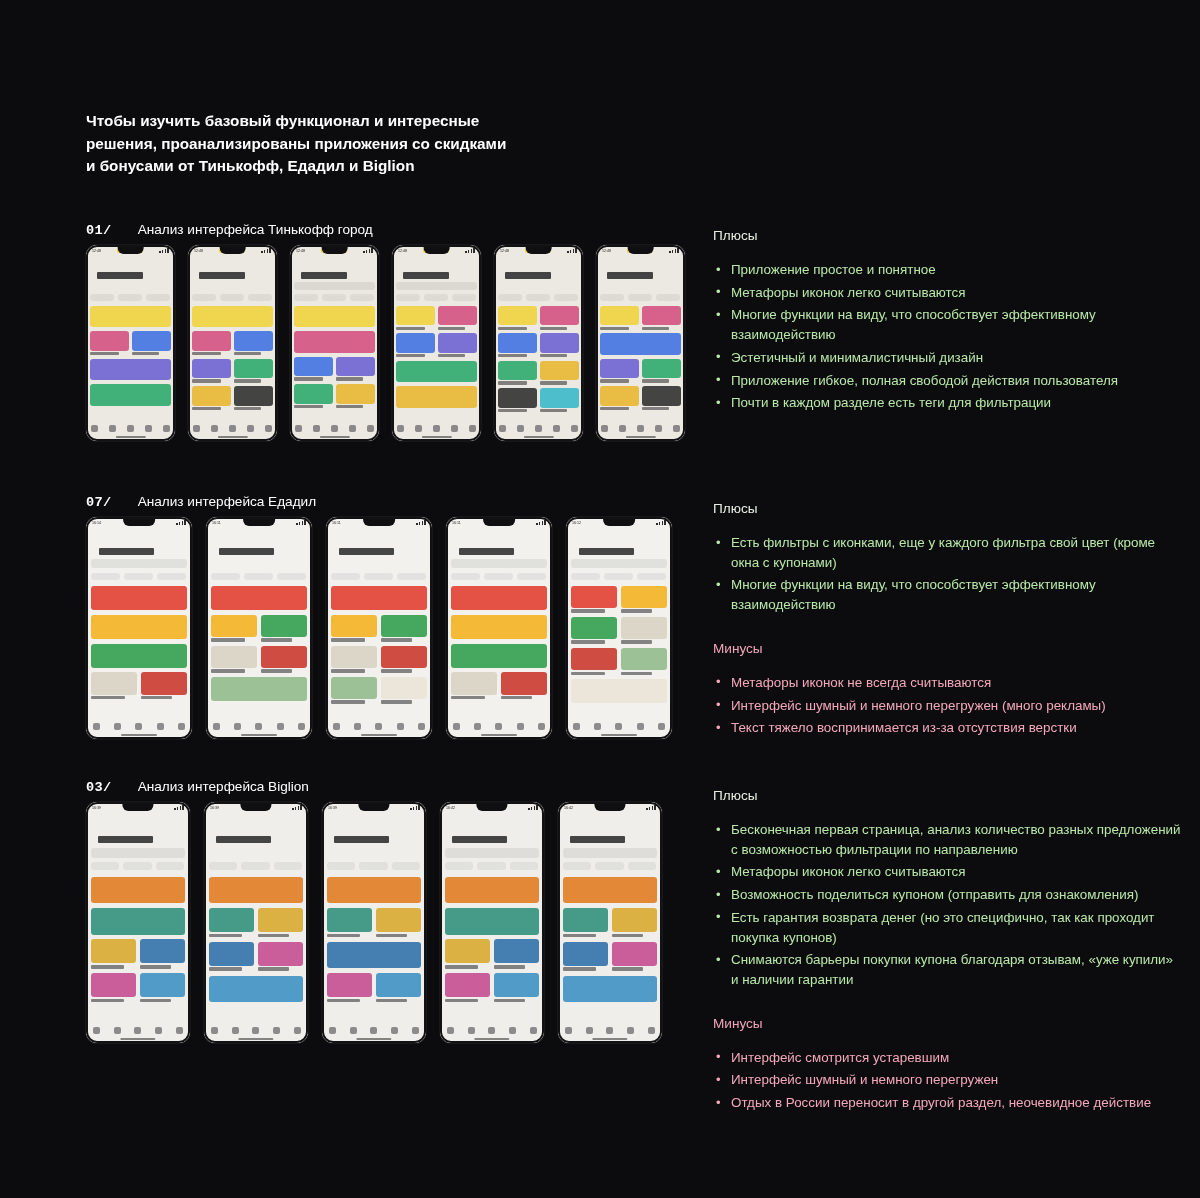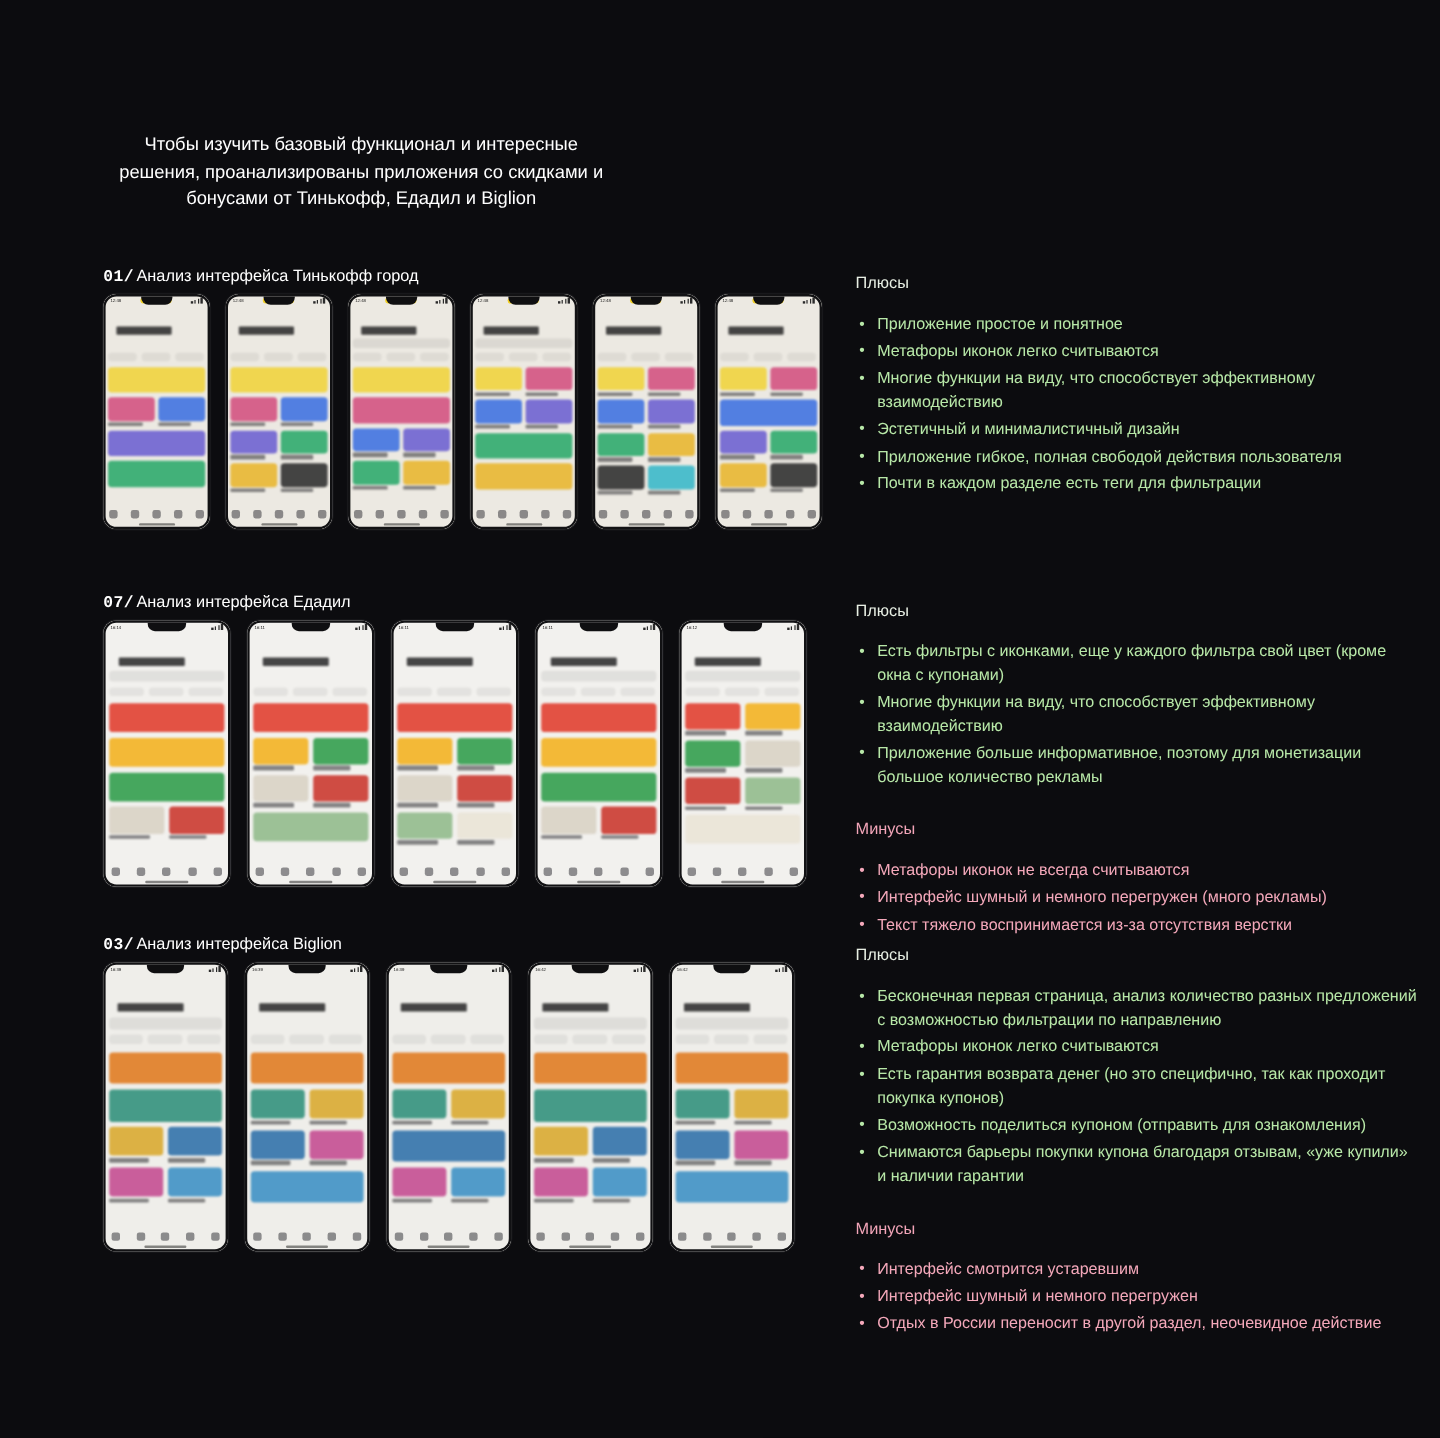--- a/index.html
+++ b/index.html
@@ -15,35 +15,35 @@
   
   .tag-pill {
     position: absolute; left: 86px; top: 49px;
     border: 1px solid #4a4a52; border-radius: 20px;
     padding: 8px 20px 9px; color: #b9b9c2;
     font-size: 14.5px; letter-spacing: .2px; line-height: 1;
     background: transparent;
   }
   .intro {
     position: absolute; left: 86px; top: 110px; width: 430px;
-    color: #ffffff; font-size: 15.3px; line-height: 1.48; font-weight: 400; text-align: center;
+    color: #ffffff; font-size: 15.3px; line-height: 1.48; font-weight: 700;
   }
 
   
   .section { position: absolute; left: 0; right: 0; }
   #sec-0 { top: 222px; }
   #sec-1 { top: 494px; }
   #sec-2 { top: 779px; }
 
   .sec-head {
     position: absolute; left: 86px; top: 0;
     color: #ffffff; font-size: 13.6px; white-space: nowrap;
   }
   .sec-num { font-weight: 700; letter-spacing: .4px; font-family: Liberation Mono, monospace; }
-  .sec-title { font-weight: 400; margin-left: 2px; }
+  .sec-title { font-weight: 400; margin-left: 26px; }
 
   
   .phones { position: absolute; left: 86px; top: 23px; display: flex; }
   .phone {
     position: relative; border-radius: 11px; overflow: hidden;
     background: #1c1c1e; flex: none;
     box-shadow: 0 0 0 1px rgba(255,255,255,.05);
   }
   .phone .screen { position: absolute; inset: 0; overflow: hidden; }
 
@@ -587,21 +587,20 @@
           <div class="notch"></div>
           <div class="homebar"></div>
           <div class="bezel"></div>
         </div>
       </div>
     <div class="pc" style="top:7px;">
       <div class="pc-h pros">Плюсы</div>
       <ul class="pros-list" id="pros-1">
           <li>Есть фильтры с иконками, еще у каждого фильтра свой цвет (кроме окна с купонами)</li>
           <li>Многие функции на виду, что способствует эффективному взаимодействию</li>
-          <li>Приложение больше информативное, поэтому для монетизации большое количество рекламы</li>
         </ul>
       <div class="cons-block">
         <div class="pc-h cons">Минусы</div>
         <ul class="cons-list" id="cons-1">
             <li>Метафоры иконок не всегда считываются</li>
             <li>Интерфейс шумный и немного перегружен (много рекламы)</li>
             <li>Текст тяжело воспринимается из-за отсутствия верстки</li>
           </ul>
       </div>
     </div>
@@ -814,22 +813,22 @@
           <div class="notch"></div>
           <div class="homebar"></div>
           <div class="bezel"></div>
         </div>
       </div>
     <div class="pc" style="top:9px;">
       <div class="pc-h pros">Плюсы</div>
       <ul class="pros-list" id="pros-2">
           <li>Бесконечная первая страница, анализ количество разных предложений с возможностью фильтрации по направлению</li>
           <li>Метафоры иконок легко считываются</li>
+          <li>Возможность поделиться купоном (отправить для ознакомления)</li>
           <li>Есть гарантия возврата денег (но это специфично, так как проходит покупка купонов)</li>
-          <li>Возможность поделиться купоном (отправить для ознакомления)</li>
           <li>Снимаются барьеры покупки купона благодаря отзывам, «уже купили» и наличии гарантии</li>
         </ul>
       <div class="cons-block">
         <div class="pc-h cons">Минусы</div>
         <ul class="cons-list" id="cons-2">
             <li>Интерфейс смотрится устаревшим</li>
             <li>Интерфейс шумный и немного перегружен</li>
             <li>Отдых в России переносит в другой раздел, неочевидное действие</li>
           </ul>
       </div>

